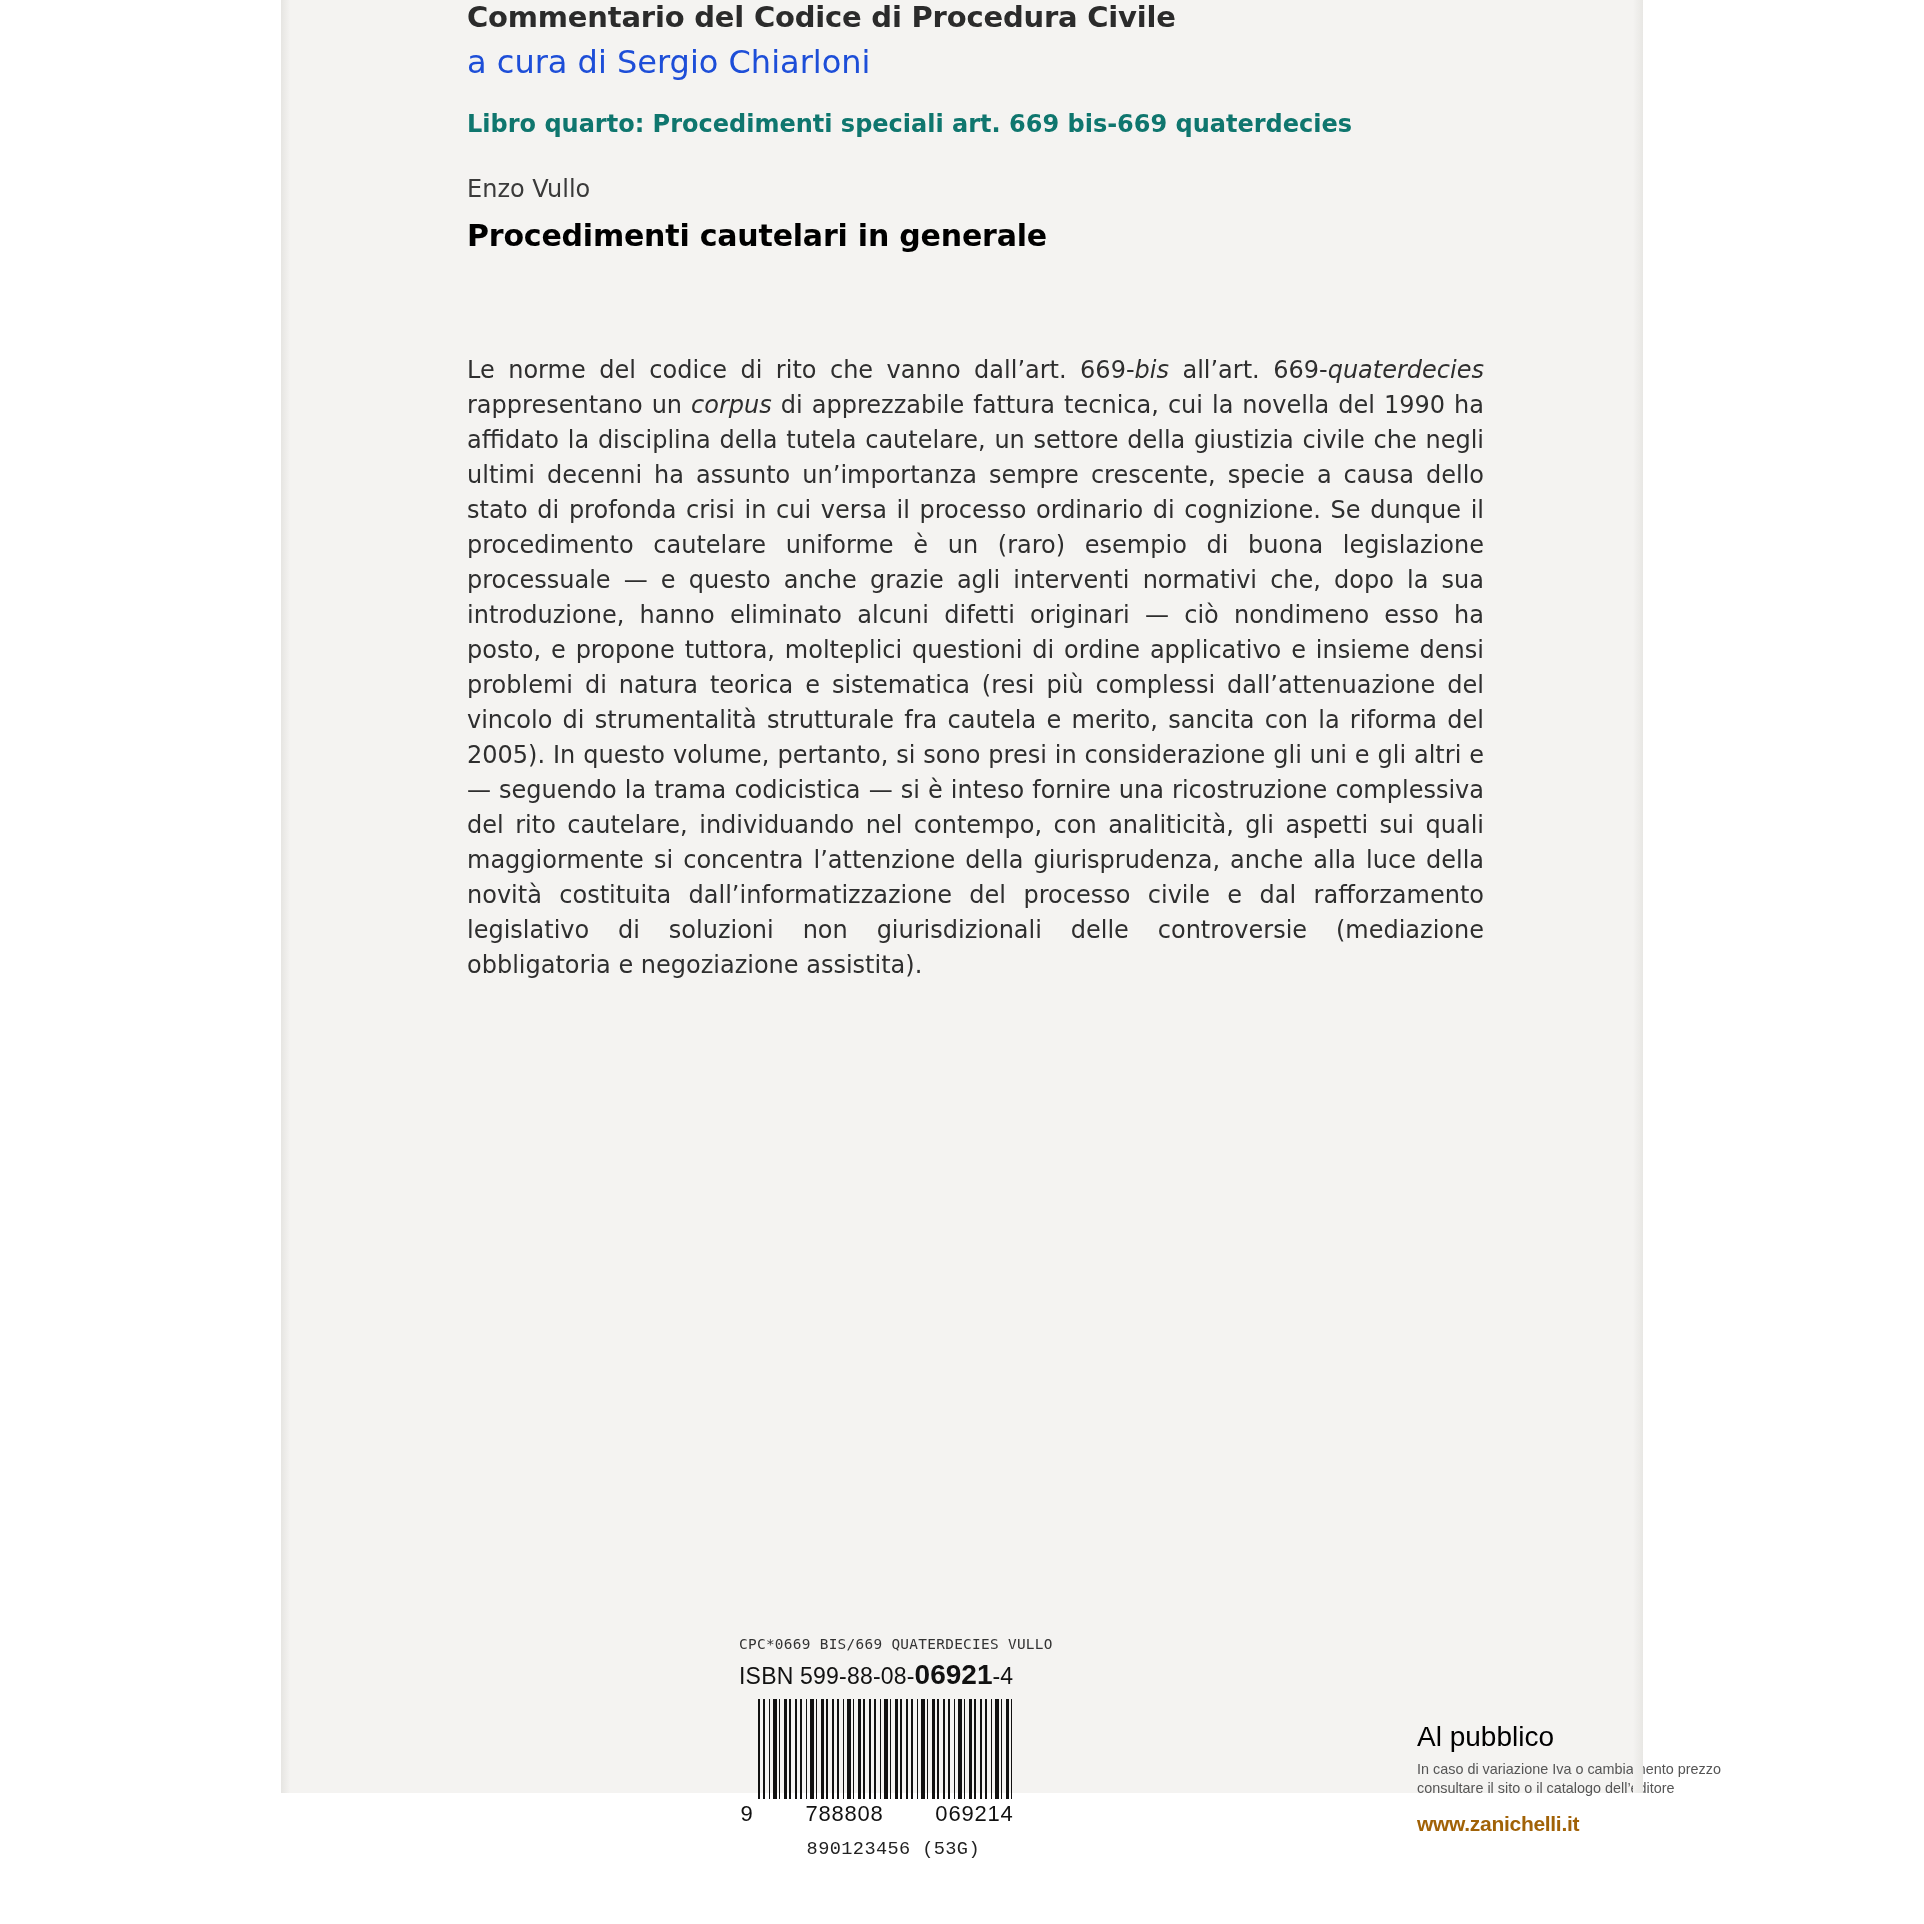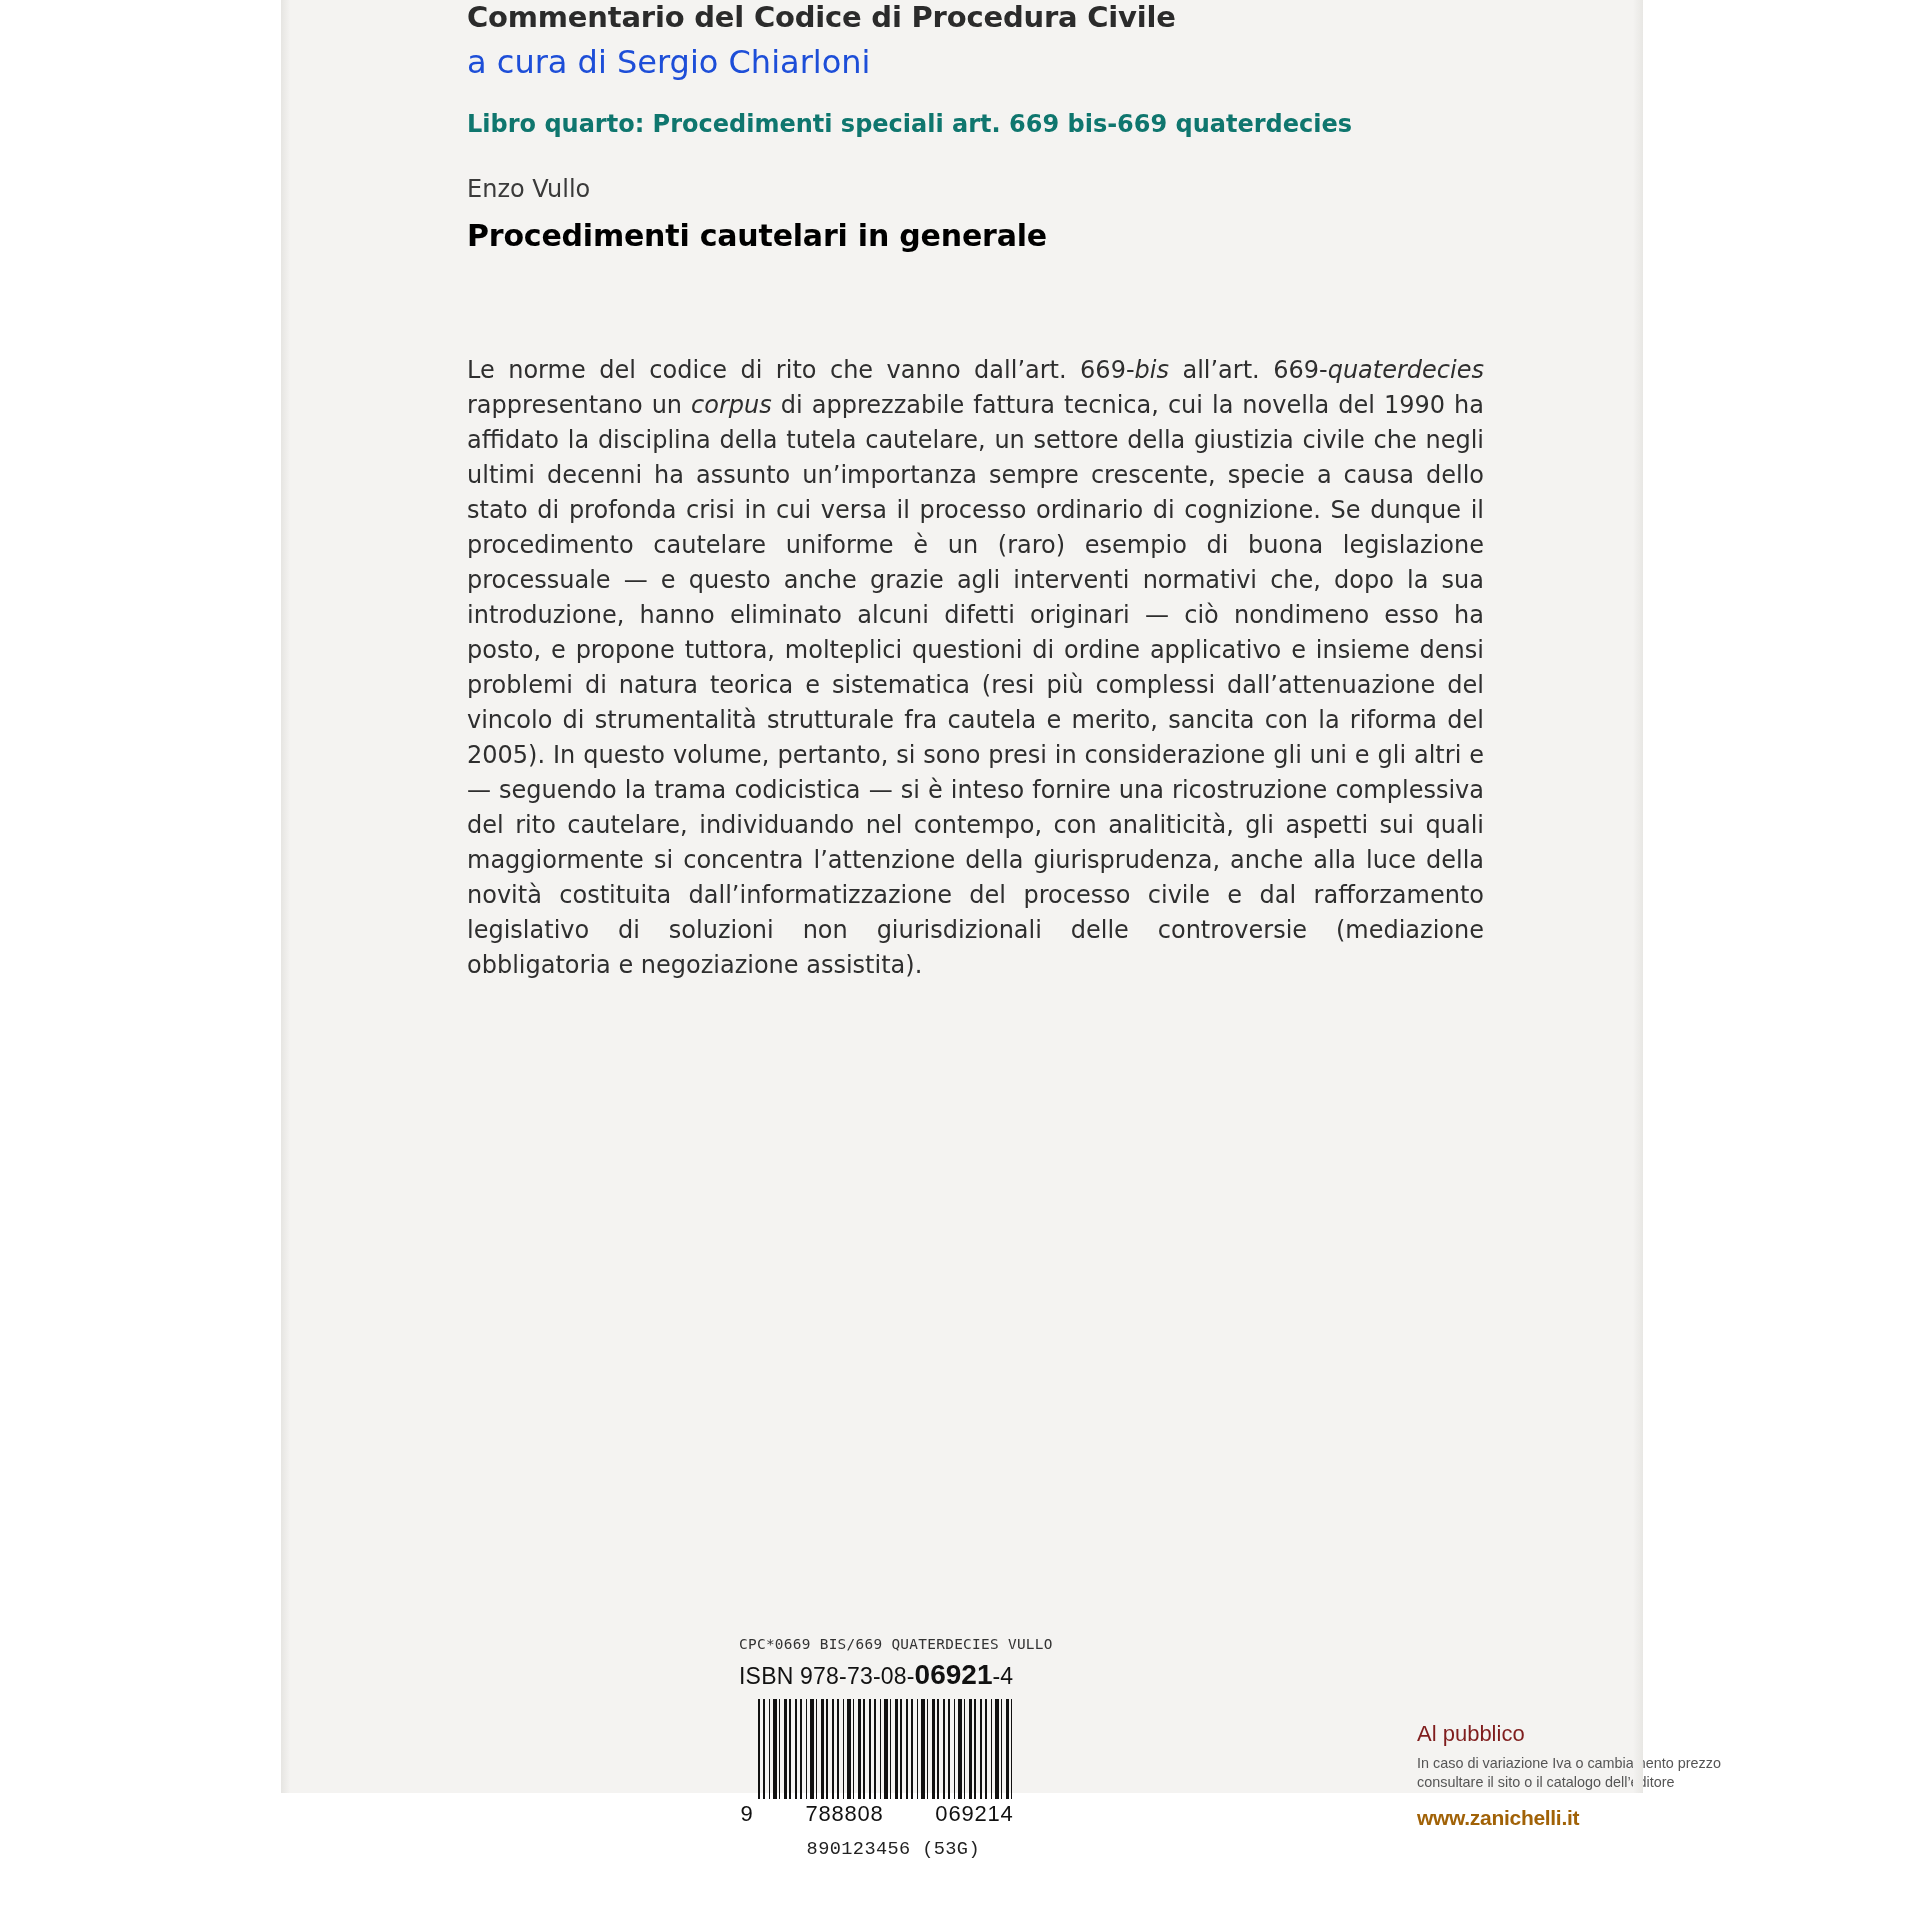--- a/index.html
+++ b/index.html
@@ -163,22 +163,22 @@
   }
 
   
   .publisher-block {
     position: absolute;
     left: 1136px;
     top: 1721px;
     width: 364px;
   }
   .pub-heading {
-    font-size: 22px;
-    color: #7f1d1d;
+    font-size: 28px;
+    color: #000000;
     font-family: "Liberation Sans", sans-serif;
     margin: 0 0 6.8px 0;
   }
   .pub-note {
     font-size: 14.4px;
     line-height: 19.5px;
     color: #555;
     font-family: "Liberation Sans", sans-serif;
     margin: 0;
   }
@@ -209,21 +209,21 @@
 
       <p class="title">Procedimenti cautelari in generale</p>
 
       <div class="blurb"><span>Le norme del codice di rito che vanno dall’art. 669-</span><em>bis</em><span> all’art. 669-</span><em>quaterdecies</em><span> rappresentano un </span><em>corpus</em><span> di apprezzabile fattura tecnica, cui la novella del 1990 ha affidato la disciplina della tutela cautelare, un settore della giustizia civile che negli ultimi decenni ha assunto un’importanza sempre crescente, specie a causa dello stato di profonda crisi in cui versa il processo ordinario di cognizione. Se dunque il procedimento cautelare uniforme è un (raro) esempio di buona legislazione processuale — e questo anche grazie agli interventi normativi che, dopo la sua introduzione, hanno eliminato alcuni difetti originari — ciò nondimeno esso ha posto, e propone tuttora, molteplici questioni di ordine applicativo e insieme densi problemi di natura teorica e sistematica (resi più complessi dall’attenuazione del vincolo di strumentalità strutturale fra cautela e merito, sancita con la riforma del 2005). In questo volume, pertanto, si sono presi in considerazione gli uni e gli altri e — seguendo la trama codicistica — si è inteso fornire una ricostruzione complessiva del rito cautelare, individuando nel contempo, con analiticità, gli aspetti sui quali maggiormente si concentra l’attenzione della giurisprudenza, anche alla luce della novità costituita dall’informatizzazione del processo civile e dal rafforzamento legislativo di soluzioni non giurisdizionali delle controversie (mediazione obbligatoria e negoziazione assistita).</span></div>
     </div>
 
     <div class="isbn-block">
       <div class="isbn-code">CPC*0669 BIS/669 QUATERDECIES VULLO</div>
 
       <div class="isbn-line">
-        <span>ISBN 978-73-08-</span><span class="big">06921</span><span>-4</span>
+        <span>ISBN 599-88-08-</span><span class="big">06921</span><span>-4</span>
       </div>
 
       <div class="barcode-wrap">
         <div class="barcode"></div>
         <div class="barcode-digits">
           <span>9</span>
           <span>788808</span>
           <span>069214</span>
         </div>
         <div class="barcode-sub">890123456 (53G)</div>

